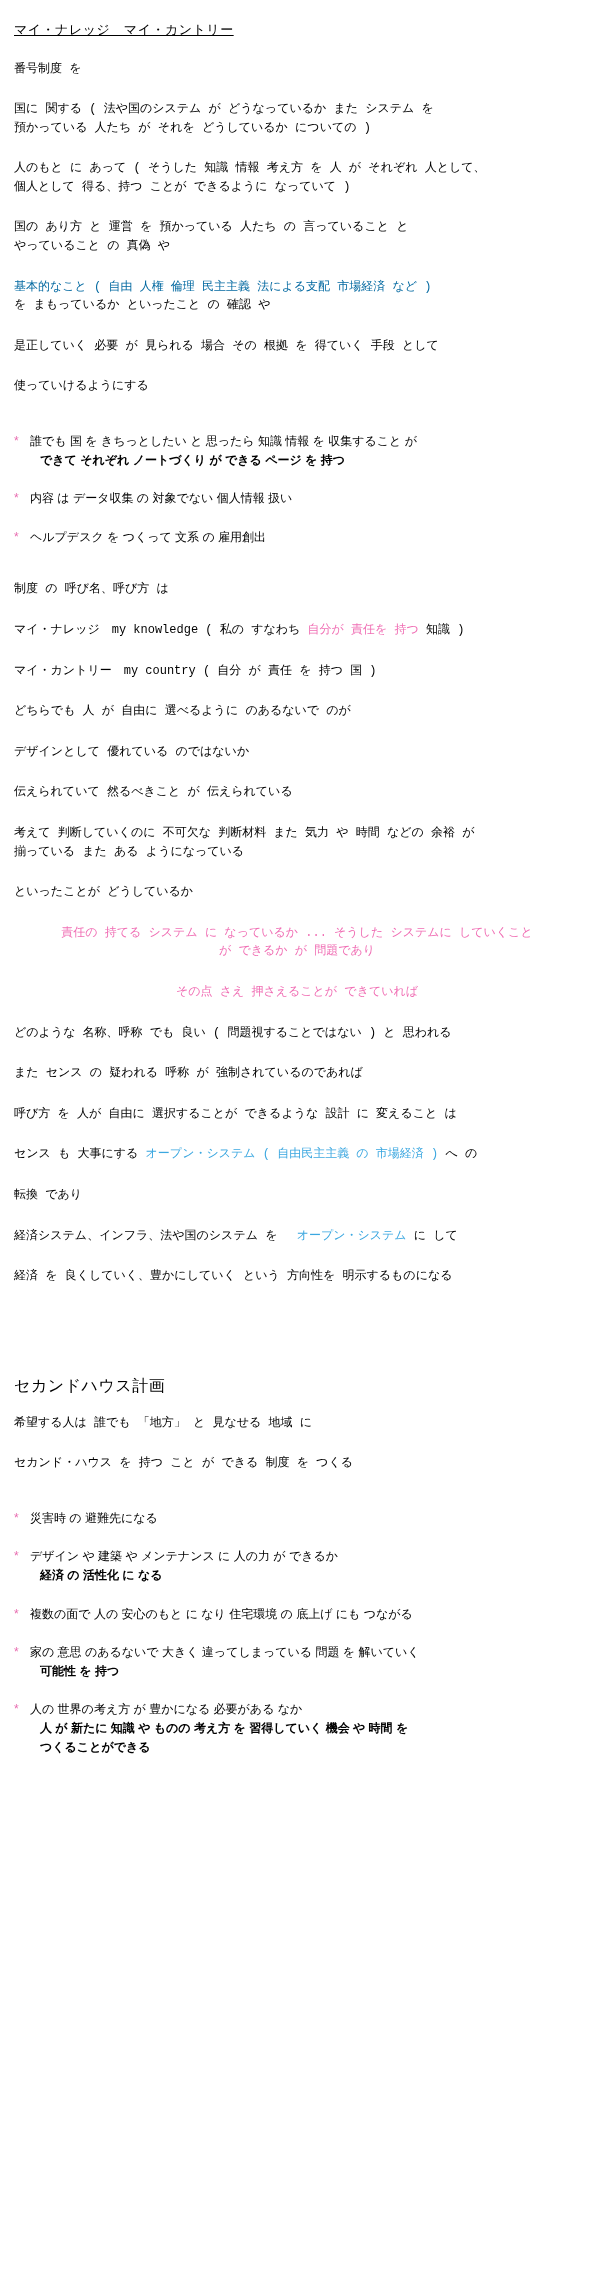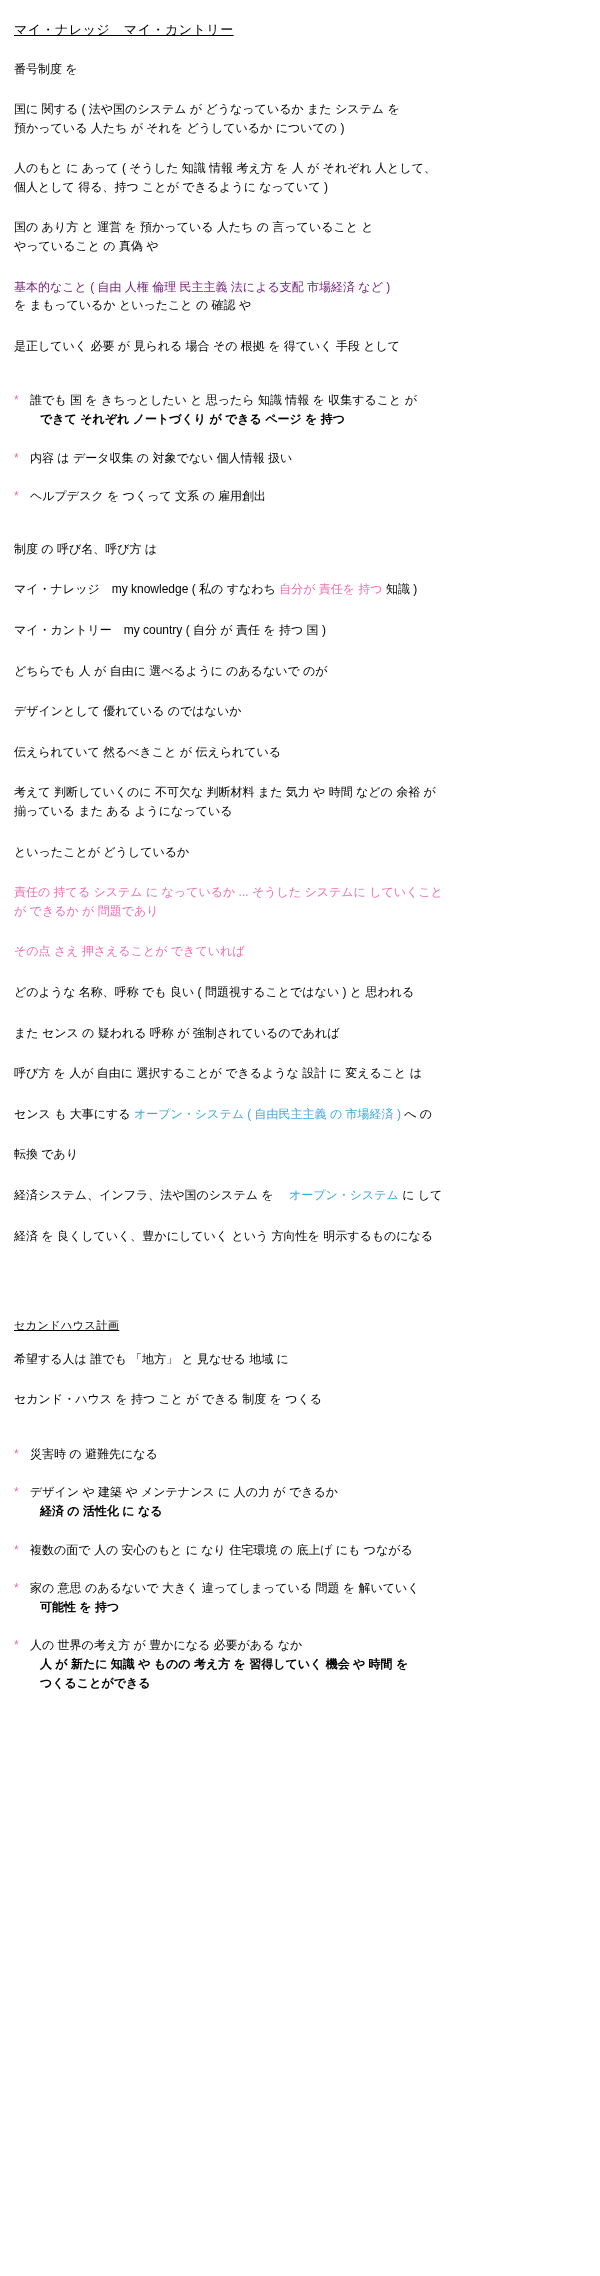--- a/index.html
+++ b/index.html
@@ -22,31 +22,31 @@
     position: relative;
   }
   .h-title {
     font-size: 13px;
     color: #000;
     text-decoration: underline;
     margin: 2px 0 20px 0;
     letter-spacing: 0.5px;
   }
   .h-sub {
-    font-size: 11px;
-    color: #000;
-    text-decoration: underline;
-    margin: 24px 0 16px 0;
+    font-size: 16px;
+    color: #000;
+    margin: 40px 0 16px 0;
     letter-spacing: 0.5px;
   }
   .para {
     margin: 0 0 22px 0;
     font-size: 12px;
     line-height: 1.55;
     color: #000;
+    font-family: Liberation Mono, monospace;
   }
   .bullet {
     margin: 0 0 20px 0;
     padding-left: 16px;
     position: relative;
     font-size: 12px;
     line-height: 1.55;
     color: #000;
   }
   .bullet .star {
@@ -55,26 +55,27 @@
     top: 0;
     color: #e86cb0;
   }
   .bullet .cont {
     display: block;
     padding-left: 10px;
     font-weight: bold;
   }
   .pink {
     color: #f06eb4;
+    text-align: center;
   }
   .blue {
     color: #3ba7e0;
   }
   .gray {
-    color: #701a75;
+    color: #0369a1;
     text-align: center;
   }
   .spacer-lg {
     height: 26px;
   }
   .spacer-md {
     height: 14px;
   }
   .group {
     margin-bottom: 0;
@@ -105,20 +106,21 @@
       <span>国の あり方 と 運営 を 預かっている 人たち の 言っていること と</span><br>
       <span>やっていること の 真偽 や</span>
     </div>
 
     <div class="para">
       <span class="gray">基本的なこと ( 自由 人権 倫理 民主主義 法による支配 市場経済 など )</span><br>
       <span>を まもっているか といったこと の 確認 や</span>
     </div>
 
     <div class="para">是正していく 必要 が 見られる 場合 その 根拠 を 得ていく 手段 として</div>
+    <div class="para">使っていけるようにする</div>
   </div>
 
   <div class="spacer-md"></div>
 
   <div class="group">
     <div class="bullet">
       <span class="star">*</span>
       <span>誰でも 国 を きちっとしたい と 思ったら 知識 情報 を 収集すること が</span>
       <span class="cont">できて それぞれ ノートづくり が できる ページ を 持つ</span>
     </div>

